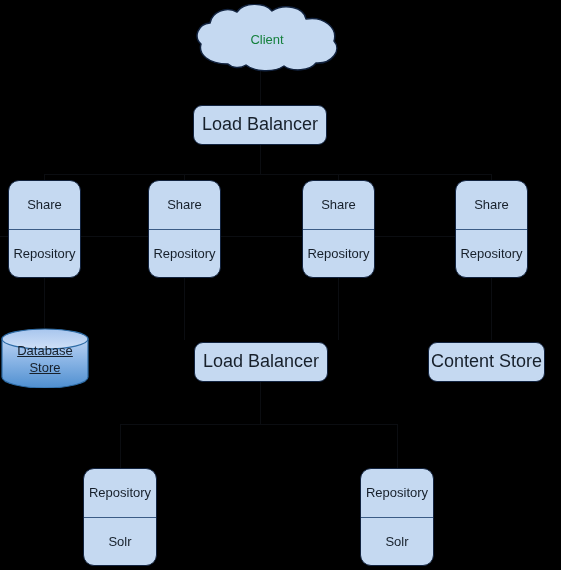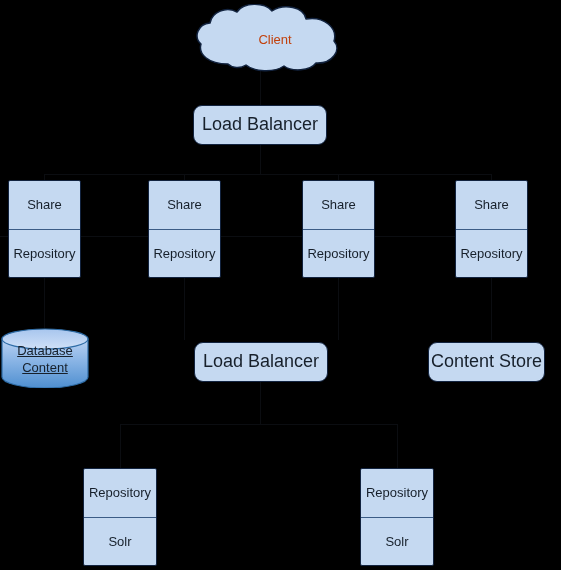--- a/index.html
+++ b/index.html
@@ -34,21 +34,21 @@
     color: #17202b;
     font-size: 18px;
     line-height: 1.1;
     text-align: center;
   }
 
   
   .stack {
     background: #c5d9f1;
     border: 1.4px solid #12233f;
-    border-radius: 2px;
+    border-radius: 11px;
     display: flex;
     flex-direction: column;
     overflow: hidden;
   }
   .stack .cell {
     flex: 1 1 50%;
     display: flex;
     align-items: center;
     justify-content: center;
     color: #17202b;
@@ -60,28 +60,28 @@
     border-top: 1.2px solid #3b5c86;
   }
   .cell.bold { font-weight: normal; }
 
   
   .cloud {
     position: absolute;
   }
   .cloud .label {
     position: absolute;
-    left: 8px;
+    left: 0;
     top: 0;
     width: 100%;
     height: 100%;
     display: flex;
     align-items: center;
     justify-content: center;
-    color: #c2410c;
+    color: #15803d;
     font-size: 13px;
     padding-top: 2px;
     box-sizing: border-box;
   }
 
   
   .cyl {
     position: absolute;
   }
   .cyl .label {
@@ -192,21 +192,21 @@
         <linearGradient id="capGrad" x1="0" y1="0" x2="0" y2="1">
           <stop offset="0%" stop-color="#a8c6ee"></stop>
           <stop offset="100%" stop-color="#cfe0f7"></stop>
         </linearGradient>
       </defs>
       <path d="M2 11 L2 49 A43 11 0 0 0 88 49 L88 11 Z" fill="url(#cylGrad)" stroke="#2e6ca6" stroke-width="1.2"></path>
       <ellipse cx="45" cy="11" rx="43" ry="10" fill="url(#capGrad)" stroke="#2e6ca6" stroke-width="1.2"></ellipse>
     </svg>
     <span class="label">
       <span>Database</span>
-      <span>Content</span>
+      <span>Store</span>
     </span>
   </div>
 
   <div class="rbox node" style="left:194px; top:342px; width:134px; height:40px;">
     <span>Load Balancer</span>
   </div>
 
   <div class="rbox node" style="left:428px; top:342px; width:117px; height:40px;">
     <span>Content Store</span>
   </div>

